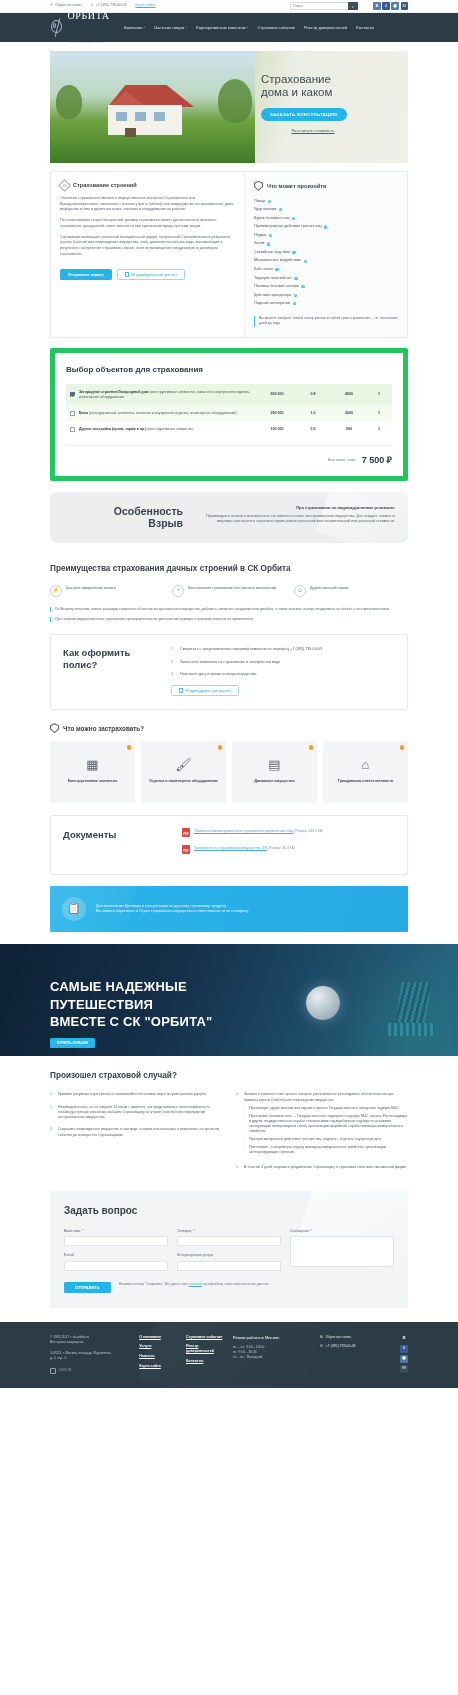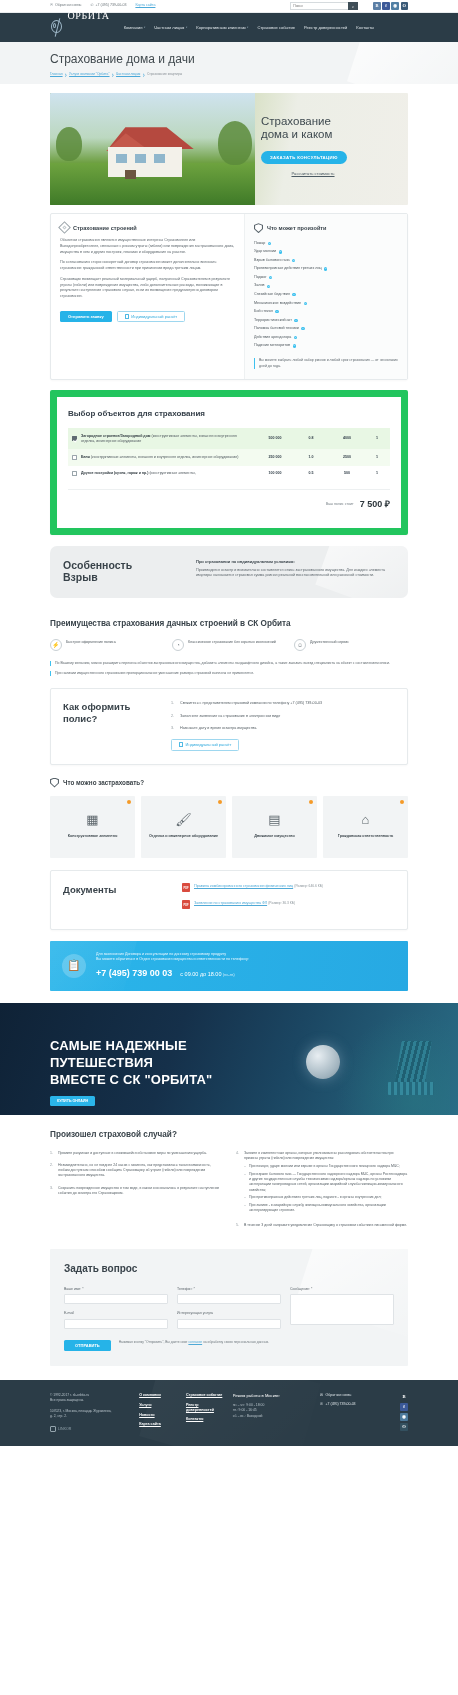--- a/index.html
+++ b/index.html
@@ -186,22 +186,22 @@
   }
   .btn-outline {
     background: #fff; color: #2fa9dc; border: .8px solid #9ed7ef; border-radius: 1.5px;
     font-size: 4px; padding: 0 7px; height: 11.5px; cursor: pointer; font-family: inherit;
     display: inline-flex; align-items: center; gap: 2.5px; white-space: nowrap;
   }
   .doc-ic { width: 4px; height: 5px; border: .7px solid #4fb9e4; border-radius: .5px; flex:none; }
 
   
   .section-card {
-    margin: 10px auto 0; width: 358px; background: #fff; border: 7px solid #22c55e;
-    border-radius: 2px; padding: 11px 11px 17px; box-shadow: 0 1px 2px rgba(0,0,0,.03);
+    margin: 10px auto 0; width: 358px; background: #fff; border: 5px solid #22c55e;
+    border-radius: 2px; padding: 11px 11px 9px; box-shadow: 0 1px 2px rgba(0,0,0,.03);
   }
   .sec-title { font-size: 8px; font-weight: bold; color: #36404a; margin-bottom: 9px; }
   .obj-row {
     display: flex; align-items: center; padding: 5.5px 4px; font-size: 3.6px; color: #4c555b;
   }
   .obj-row.alt { background: #e8f7e4; }
   .obj-row.lite { background: #f3fbf0; }
   .chk {
     width: 5px; height: 5px; border: .8px solid #9aa5ab; background: #fff; flex: none;
     margin-right: 4px; position: relative; border-radius: .5px;
@@ -219,21 +219,21 @@
   .total-row {
     display: flex; align-items: center; justify-content: flex-end; gap: 6px;
     border-top: 1px solid #edf0f1; margin-top: 7px; padding-top: 8px;
   }
   .total-label { font-size: 3.6px; color: #7b848a; }
   .total-val { font-size: 9px; font-weight: bold; color: #2d363c; }
 
   
   .grey-band {
     margin: 11px auto 0; width: 358px; background: #eceeef; padding: 13px 13px 14px;
-    display: flex; gap: 13px; position: relative; overflow: hidden; border-radius: 7px;
+    display: flex; gap: 13px; position: relative; overflow: hidden; border-radius: 7px; text-align: right;
   }
   .grey-band:before {
     content:""; position: absolute; right: -18px; top: -22px; width: 100px; height: 80px;
     background: linear-gradient(130deg, rgba(255,255,255,.75), rgba(255,255,255,0));
     transform: rotate(20deg);
   }
   .gb-title { font-size: 10.5px; font-weight: bold; color: #39434a; line-height: 1.18; width: 120px; position: relative; }
   .gb-body { flex: 1; position: relative; }
   .gb-h { font-size: 4px; font-weight: bold; color: #3b454c; margin-bottom: 3px; }
   .gb-p { font-size: 3.7px; color: #5d666c; line-height: 1.55; }
@@ -492,34 +492,20 @@
         <span class="menu-item">
           <span>Реестр доверенностей</span>
         </span>
         <span class="menu-item">
           <span>Контакты</span>
         </span>
       </div>
     </div>
   </div>
 
-  <div class="titleband">
-    <div class="wrap">
-      <h1 class="page-title">Страхование дома и дачи</h1>
-      <div class="crumbs">
-        <a>Главная</a>
-        <span class="sep">❯</span>
-        <a>Услуги компании "Орбита"</a>
-        <span class="sep">❯</span>
-        <a>Частным лицам</a>
-        <span class="sep">❯</span>
-        <span class="cur">Страхование квартиры</span>
-      </div>
-    </div>
-  </div>
 
   <div class="hero">
     <div class="hero-art">
       <span class="hero-sky"></span>
       <span class="hero-grass"></span>
       <span class="hero-tree" style="left:6px;bottom:44px;"></span>
       <span class="hero-tree" style="left:168px;bottom:40px;width:34px;height:44px;"></span>
       <span class="house">
         <span class="roof"></span>
           <span class="roof2"></span>
@@ -765,27 +751,20 @@
         </span>
       </div>
     </div>
   </div>
 
   <div class="cta">
     <span class="cta-ic">📋</span>
     <div class="cta-body">
       <div class="cta-top">Для заключения Договора и консультации по данному страховому продукту</div>
       <div class="cta-top">Вы можете обратиться в Отдел страхования имущества и ответственности по телефону:</div>
-      <div class="cta-bottom">
-        <span class="cta-phone">+7 (495) 739 00 03</span>
-        <span class="cta-hours">
-          <span>с 09.00 до 18.00</span>
-          <small>(пн.-пт.)</small>
-        </span>
-      </div>
     </div>
   </div>
 
   <div class="travel">
     <span class="travel-moon"></span>
     <span class="travel-palm"></span>
     <span class="chair">
       <span class="chair-back"></span>
         <span class="chair-seat"></span>
     </span>

